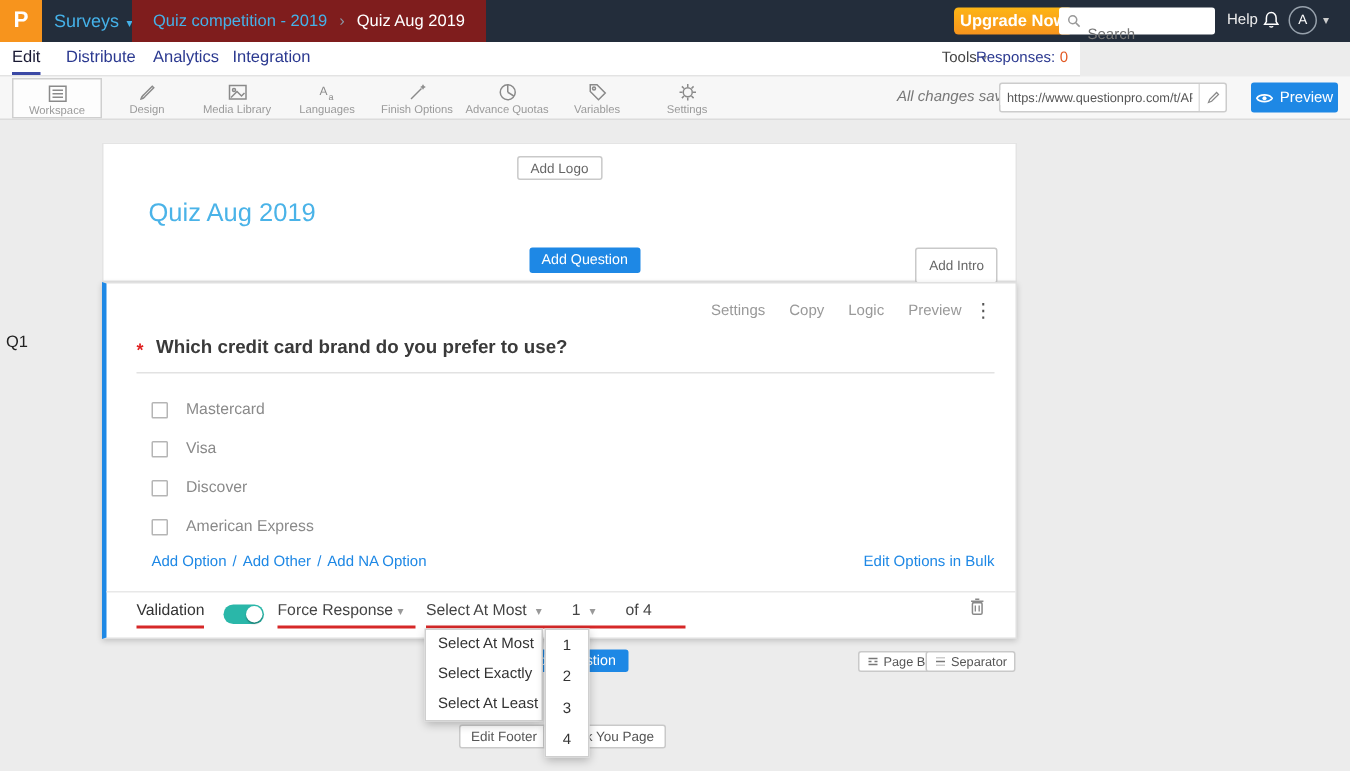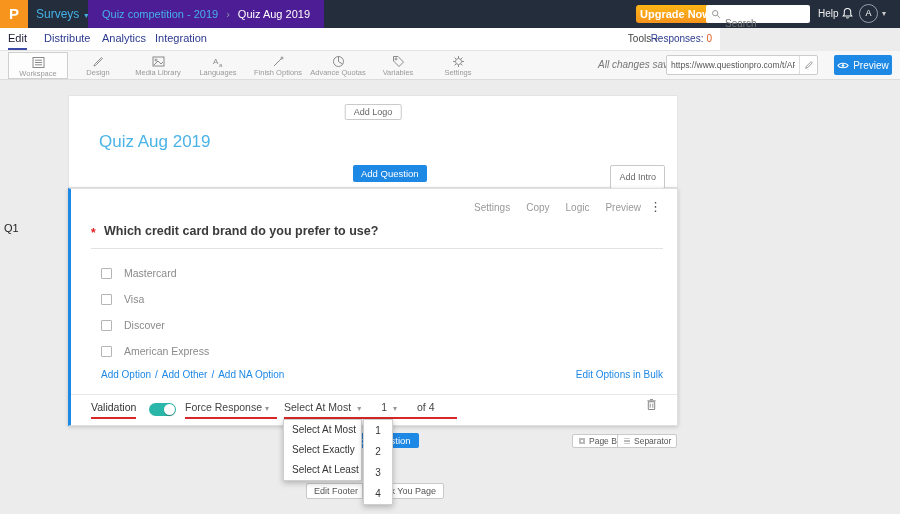--- a/index.html
+++ b/index.html
@@ -4,21 +4,21 @@
 <style>
   * { margin:0; padding:0; box-sizing:border-box; }
   html,body { width:900px; height:514px; overflow:hidden; }
   body { font-family:"Liberation Sans","DejaVu Sans",sans-serif; background:#ececec; position:relative; font-size:11px; color:#333; }
 
   
   #topbar { position:absolute; left:0; top:0; width:900px; height:28px; background:#232d3b; z-index:40; }
   #logo { position:absolute; left:0; top:0; width:28px; height:28px; background:#f7941d; color:#fff; font-weight:bold; font-size:15px; text-align:center; line-height:28px; cursor:pointer; }
   #product { position:absolute; left:36px; top:0; height:40px; line-height:28px; color:#45b1e8; font-size:12px; cursor:pointer; }
   #product .caret { margin-left:5px; }
-  #crumbbar { position:absolute; left:88px; top:0; height:28px; background:#4c1d95; padding:0 14px; display:flex; align-items:center; gap:8px; }
+  #crumbbar { position:absolute; left:88px; top:0; height:28px; background:#7f1d1d; padding:0 14px; display:flex; align-items:center; gap:8px; }
   .crumb-link { color:#45b1e8; font-size:11px; cursor:pointer; }
   .crumb-current { color:#fff; font-size:11px; }
   .crumb-sep { color:#8a97a5; font-size:11px; }
   #upgrade-btn { position:absolute; left:636px; top:5px; height:18px; padding:0 4px; background:linear-gradient(#fdb515,#f7941d); border-radius:3px; color:#fff; font-size:11px; font-weight:bold; line-height:18px; cursor:pointer; }
   #searchbox { position:absolute; left:706px; top:5px; width:104px; height:18px; background:#fff; border-radius:2px; display:flex; align-items:center; padding:0 5px; gap:4px; }
   #searchbox input { border:none; outline:none; width:80px; font-size:10px; font-family:inherit; color:#444; background:transparent;margin-top:19px; }
   #help { position:absolute; left:818px; top:0; line-height:28px; color:#eee; font-size:10px; cursor:pointer; }
   #bell { position:absolute; left:841px; top:7px; cursor:pointer; }
   #avatar { position:absolute; left:859px; top:4px; width:19px; height:19px; border-radius:50%; border:1px solid #97a1ac; color:#fff; font-size:9px; text-align:center; line-height:17px; cursor:pointer; }
   #avatar-caret { position:absolute; left:882px; top:0; line-height:28px; color:#ccc; font-size:8px; cursor:pointer; }

